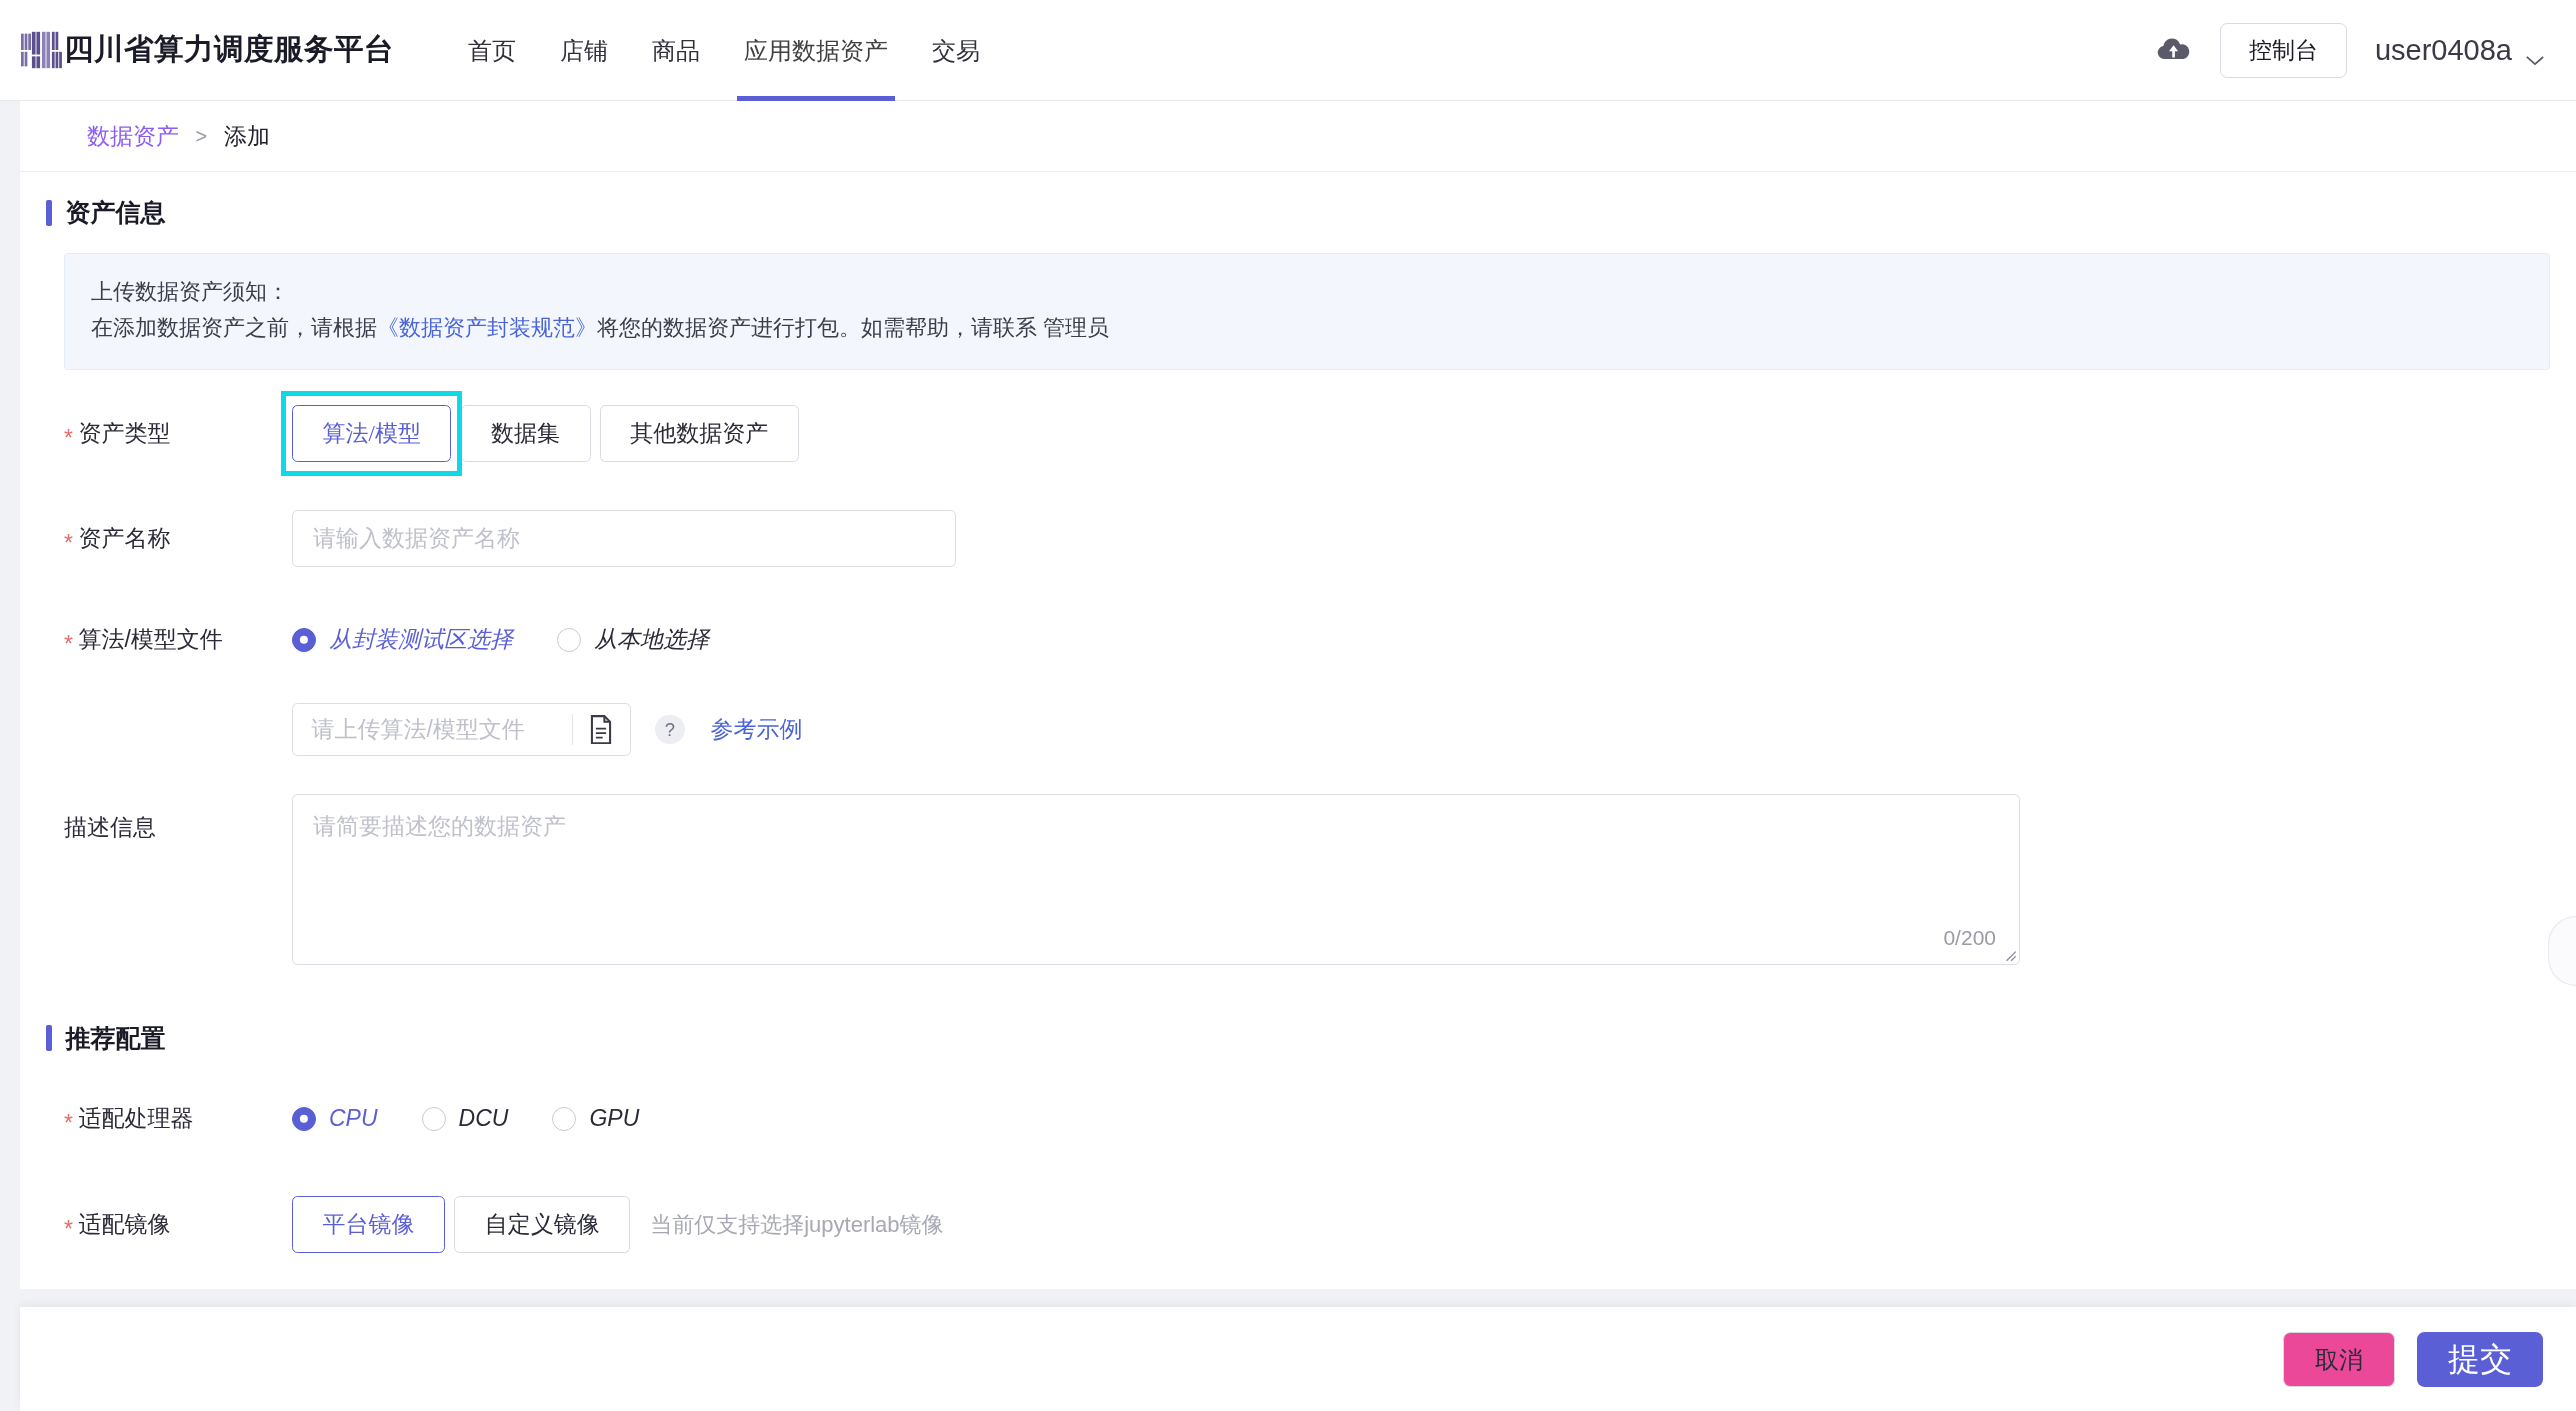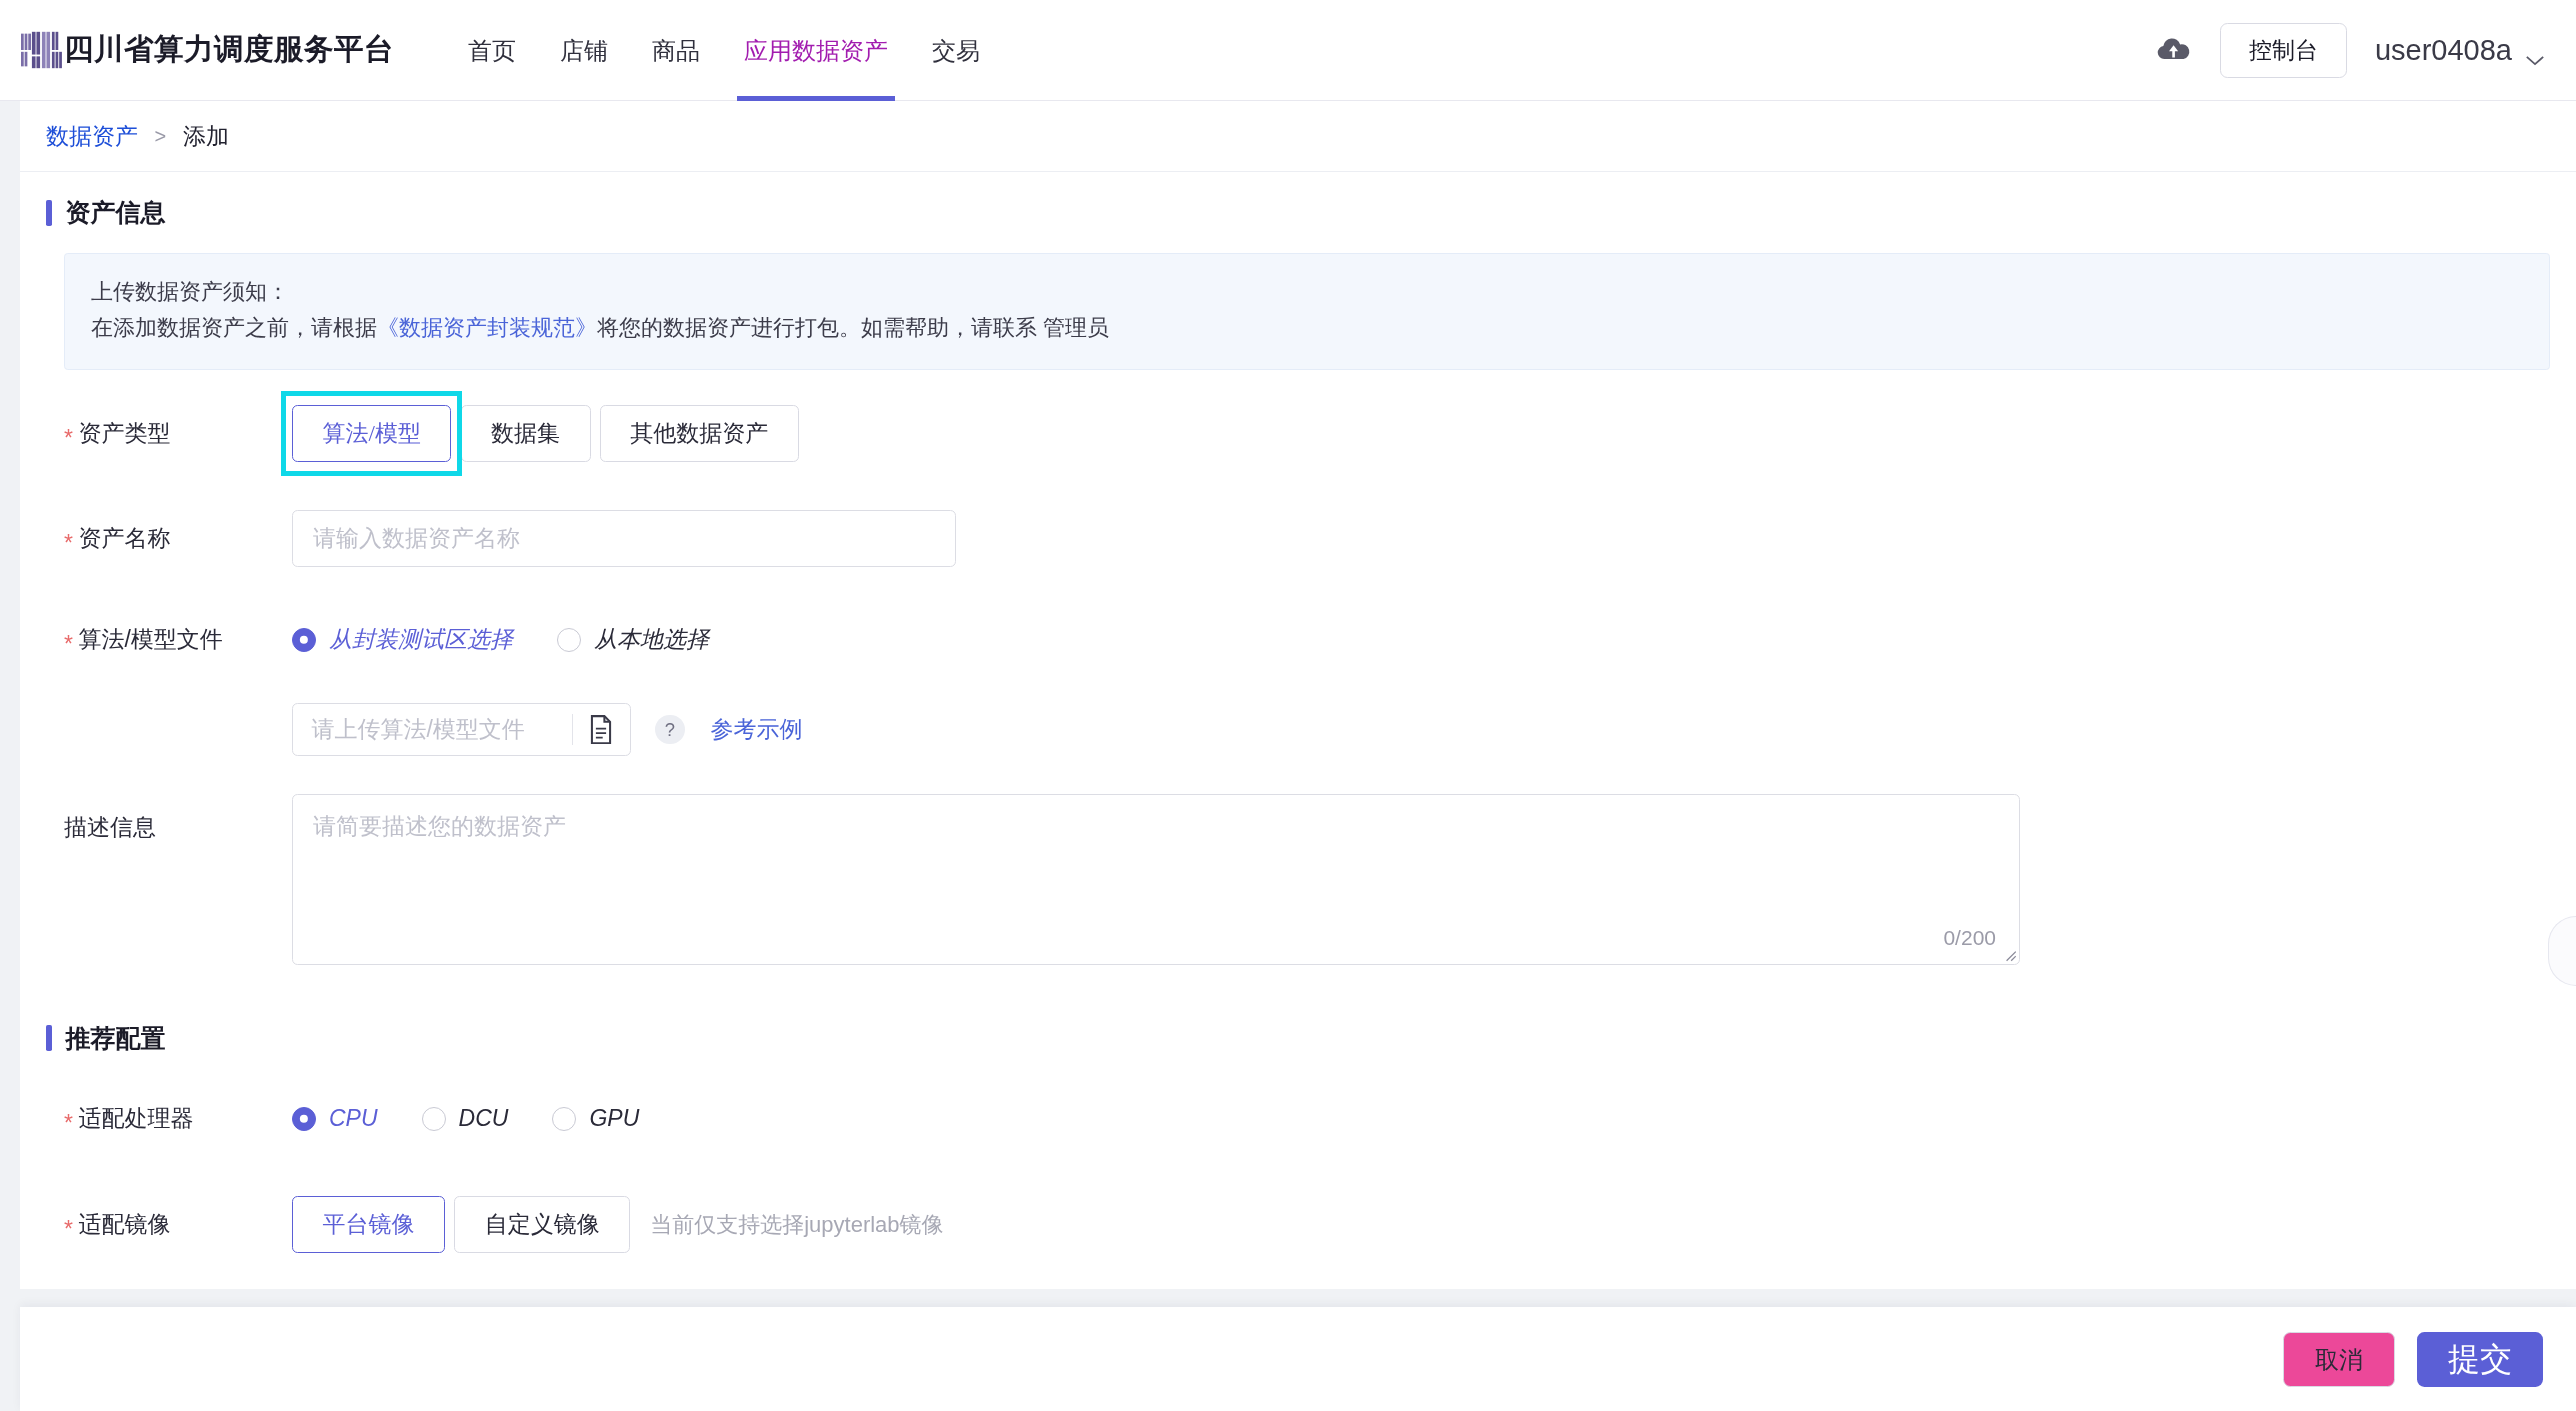--- a/index.html
+++ b/index.html
@@ -50,21 +50,21 @@
   .nav-item {
     position: relative;
     font-size: 24px;
     color: #30303d;
     padding: 0 22px;
     height: 101px;
     line-height: 101px;
     cursor: pointer;
     white-space: nowrap;
   }
-  .nav-item.active { color: #a21caf; }
+  .nav-item.active { color: #404040; }
   .nav-item.active::after {
     content: "";
     position: absolute;
     left: 14.7px; right: 14.7px;
     bottom: 0;
     height: 4.6px;
     background: #5b5fd6;
   }
   .nav-right {
     margin-left: auto;
@@ -113,21 +113,21 @@
   }
   .crumbs {
     height: 71px;
     display: flex;
     align-items: center;
     padding-left: 26px;
     font-size: 23px;
     border-bottom: 0.9px solid #eceef3;
     background: #fff;
   }
-  .crumb-link { color: #1d4ed8; cursor: pointer; }
+  .crumb-link { color: #8b5cf6; cursor: pointer; margin-left: 41px; }
   .crumb-sep { color: #9a9aa8; margin: 0 16.6px; font-size: 20px; }
   .crumb-cur { color: #222230; }
 
   .form-card {
     background: #fff;
     padding: 0 0 31px 0;
   }
 
   .section-title {
     display: flex;

